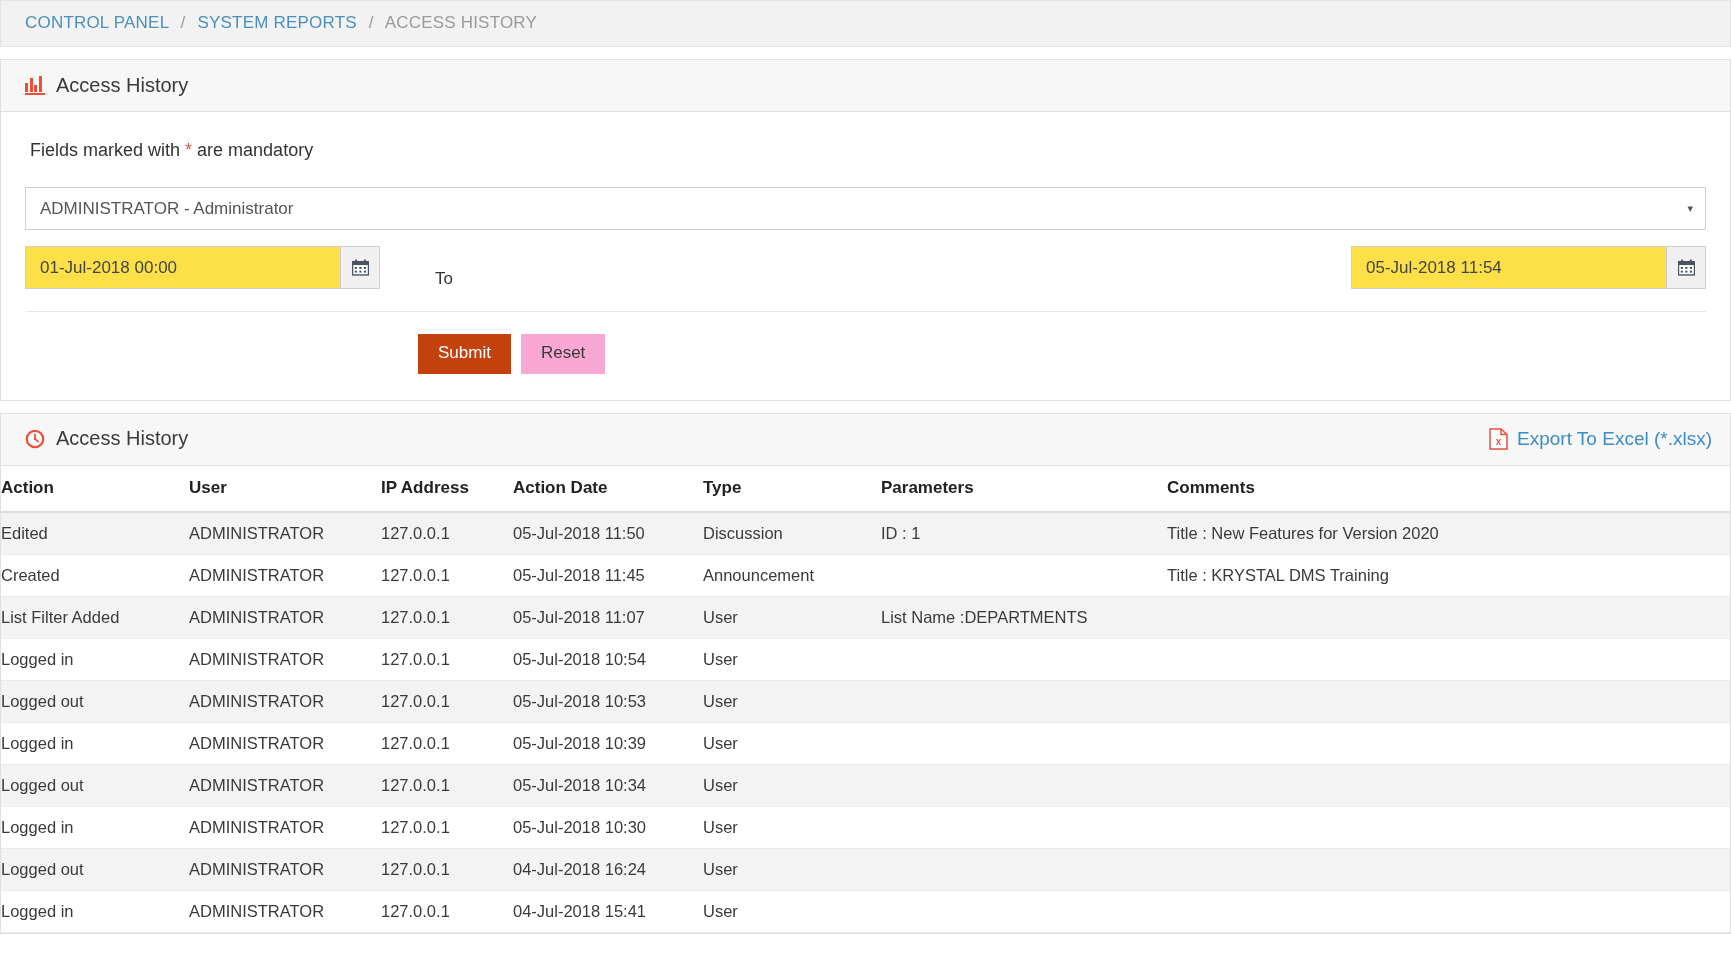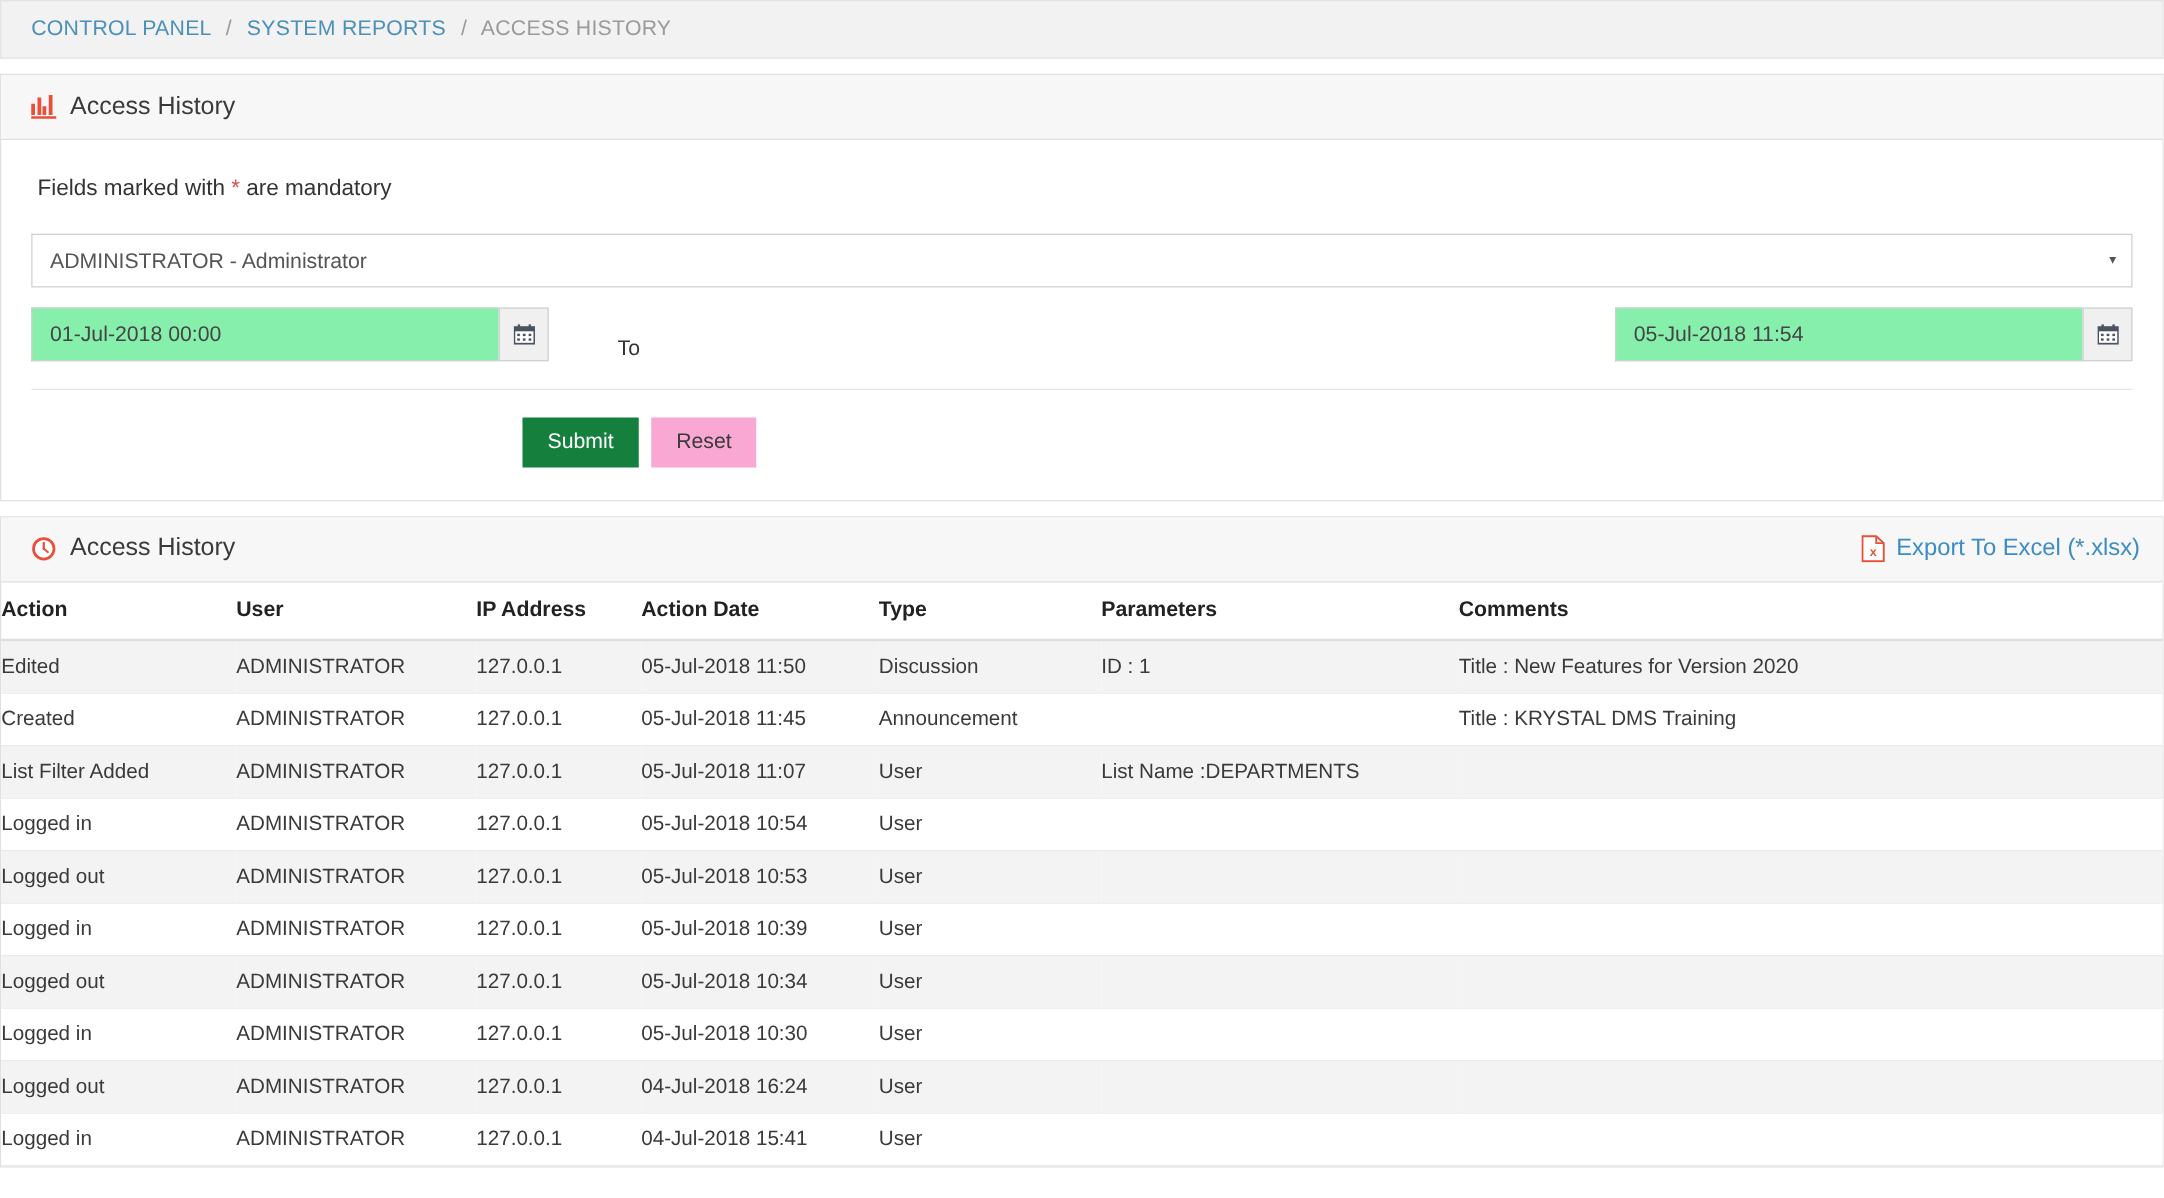--- a/index.html
+++ b/index.html
@@ -81,23 +81,23 @@
     border: 1px solid #cfcfcf;
     background: #ffffff;
     display: flex; align-items: center; justify-content: space-between;
     padding: 0 12px 0 14px;
     font-size: 17px; color: #555;
   }
   .caret { font-size: 11px; color: #555; line-height: 1; }
 
   .date-group { display: flex; align-items: stretch; }
   .date-input {
-    width: 374px; height: 43px;
+    width: 315px; height: 43px;
     border: 1px solid #cfcfcf; border-right: none;
-    background: #86efac; font-size: 17px; color: #444;
+    background: #fde047; font-size: 17px; color: #444;
     display: flex; align-items: center; padding-left: 14px;
   }
   .date-btn {
     width: 40px; height: 43px;
     border: 1px solid #cfcfcf;
     background: #f0f0f0;
     display: flex; align-items: center; justify-content: center;
   }
   .to-label {
     width: 76px; text-align: left; font-size: 17px; color: #333;
@@ -110,21 +110,21 @@
     margin-top: 22px;
     padding-top: 22px;
     padding-left: 393px;
     display: flex; gap: 10px;
   }
   .btn {
     font-size: 17px; border: none; cursor: pointer;
     padding: 10px 20px 11px 20px; line-height: 1.1;
     font-family: "Liberation Sans", sans-serif;
   }
-  .btn-primary { background: #15803d; color: #ffffff; text-align: center; }
+  .btn-primary { background: #c2410c; color: #ffffff; text-align: center; }
   .btn-default { background: #f9a8d4; color: #3a3a3a; }
 
   
   .export-link {
     display: flex; align-items: center;
     color: #3b8dc4; font-size: 19px; text-decoration: none; cursor: pointer;
   }
   .export-link .etxt { margin-left: 9px; }
   .icon-excel { width: 19px; height: 22px; display: inline-block; }
 

